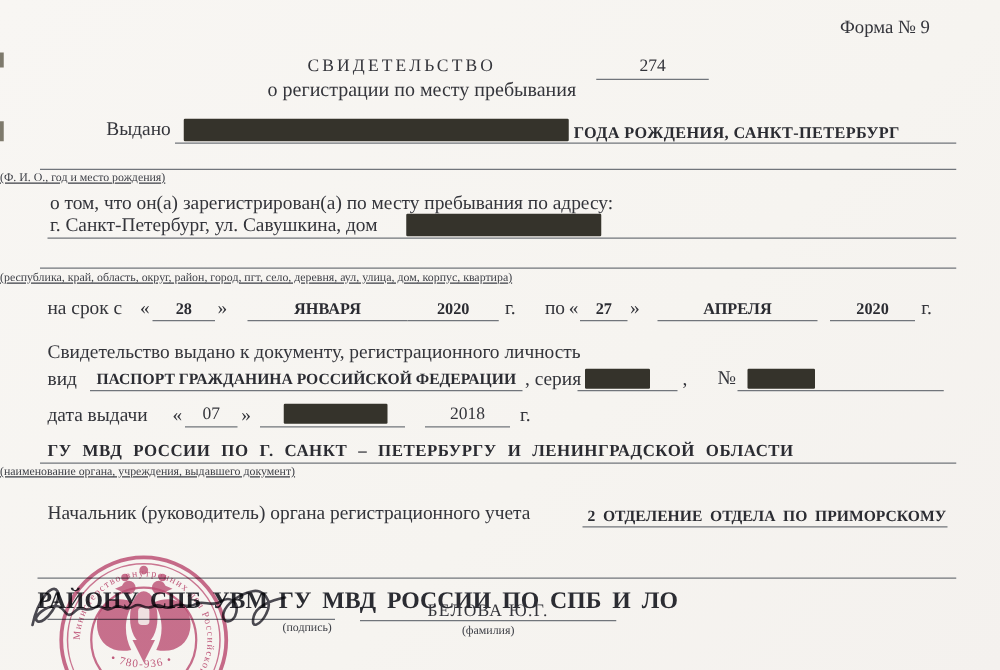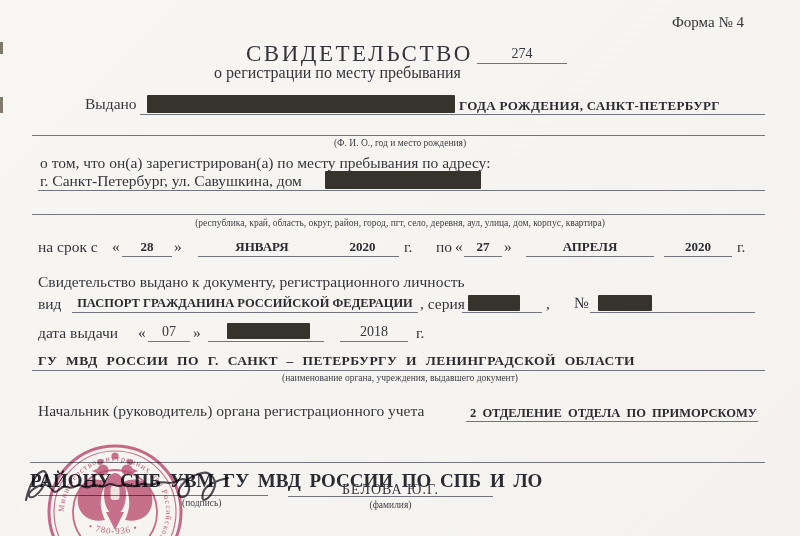--- a/index.html
+++ b/index.html
@@ -6,41 +6,41 @@
   body{background:#e9e7e3;}
   .page{
     position:relative;width:800px;height:536px;overflow:hidden;
     background:linear-gradient(135deg,#f8f6f3 0%,#f6f4f0 60%,#f4f1ee 100%);
     font-family:"Liberation Serif","DejaVu Serif",serif;
     color:#34353b;
   }
   .t{position:absolute;white-space:nowrap;font-size:15.5px;line-height:18px;color:#34353b;}
   .b{font-weight:bold;color:#2b2c32;}
   .cap{position:absolute;font-size:9.5px;line-height:11px;color:#3d3f46;white-space:nowrap;}
-  .cap.center{text-align:center;white-space:normal;}
+  .cap.center{text-align:left;white-space:normal;text-decoration:underline;}
   .rule{position:absolute;height:1px;background:#71757b;}
   .bar{position:absolute;background:#35332b;border-radius:1px;}
   .cell{position:absolute;height:18px;line-height:18px;text-align:center;
         border-bottom:1px solid #71757b;font-weight:bold;font-size:13px;color:#2b2c32;}
   .cell.reg{font-weight:normal;font-size:14px;color:#34353b;}
   .smallcaps{font-size:13px;letter-spacing:.3px;}
   .stamp,.sig{position:absolute;mix-blend-mode:multiply;}
   .edge{position:absolute;left:0;background:#55503f;opacity:.75;}
 </style>
 </head>
 <body>
 
 <div class="page">
 
   <div class="edge" style="top:42px;height:12px;width:3px;"></div>
   <div class="edge" style="top:97px;height:16px;width:3px;"></div>
 
-  <div class="t" style="left:672px;top:13px;font-size:15px;">Форма № 4</div>
+  <div class="t" style="left:672px;top:13px;font-size:15px;">Форма № 9</div>
 
-  <div class="t" style="left:246px;top:45px;font-size:23px;letter-spacing:2.5px;">СВИДЕТЕЛЬСТВО</div>
+  <div class="t" style="left:246px;top:45px;font-size:14px;letter-spacing:2.5px;">СВИДЕТЕЛЬСТВО</div>
   <div class="cell reg" style="left:477px;top:45px;width:90px;">274</div>
   <div class="t" style="left:125px;top:64px;width:425px;text-align:center;font-size:16px;white-space:normal;">о регистрации по месту пребывания</div>
 
   <div class="t" style="left:85px;top:95px;">Выдано</div>
   <div class="bar" style="left:147px;top:95px;width:308px;height:18px;"></div>
   <div class="t b smallcaps" style="left:459px;top:97px;">ГОДА РОЖДЕНИЯ, САНКТ-ПЕТЕРБУРГ</div>
   <div class="rule" style="left:140px;top:114px;width:625px;"></div>
   <div class="rule" style="left:32px;top:135px;width:733px;"></div>
   <div class="cap center" style="left:0;top:138px;width:800px;">(Ф. И. О., год и место рождения)</div>
 
@@ -91,21 +91,21 @@
   <div class="rule" style="left:32px;top:370px;width:733px;"></div>
   <div class="cap center" style="left:0;top:373px;width:800px;">(наименование органа, учреждения, выдавшего документ)</div>
 
   <div class="t" style="left:38px;top:402px;">Начальник (руководитель) органа регистрационного учета</div>
   <div class="t b" style="left:470px;top:404px;font-size:12.5px;word-spacing:3px;">2 ОТДЕЛЕНИЕ ОТДЕЛА ПО ПРИМОРСКОМУ</div>
   <div class="rule" style="left:466px;top:421px;width:292px;"></div>
   <div class="t b" style="left:30px;top:444px;font-size:19px;word-spacing:4px;margin-top:28px;">РАЙОНУ СПБ УВМ ГУ МВД РОССИИ ПО СПБ И ЛО</div>
   <div class="rule" style="left:30px;top:462px;width:735px;"></div>
 
   <div class="rule" style="left:38px;top:495px;width:230px;"></div>
-  <div class="cap" style="left:182px;top:498px;">(подпись)</div>
+  <div class="cap" style="left:182px;top:498px;padding-left:44px;">(подпись)</div>
   <div class="t" style="left:288px;top:481px;width:205px;text-align:center;font-size:14px;letter-spacing:1px;">БЕЛОВА Ю.Г.</div>
   <div class="rule" style="left:288px;top:496px;width:205px;"></div>
   <div class="cap" style="left:288px;top:500px;width:205px;text-align:center;">(фамилия)</div>
 
   <svg class="stamp" style="left:15px;top:412px;" width="200" height="200" viewBox="0 0 200 200">
     <defs>
       <path id="rp" d="M 49,100 A 51,51 0 1 1 151,100 A 51,51 0 1 1 49,100"></path>
       <path id="bp" d="M 64,112 Q 100,132 136,112"></path>
     </defs>
     <g fill="none" stroke="#c14e77">

